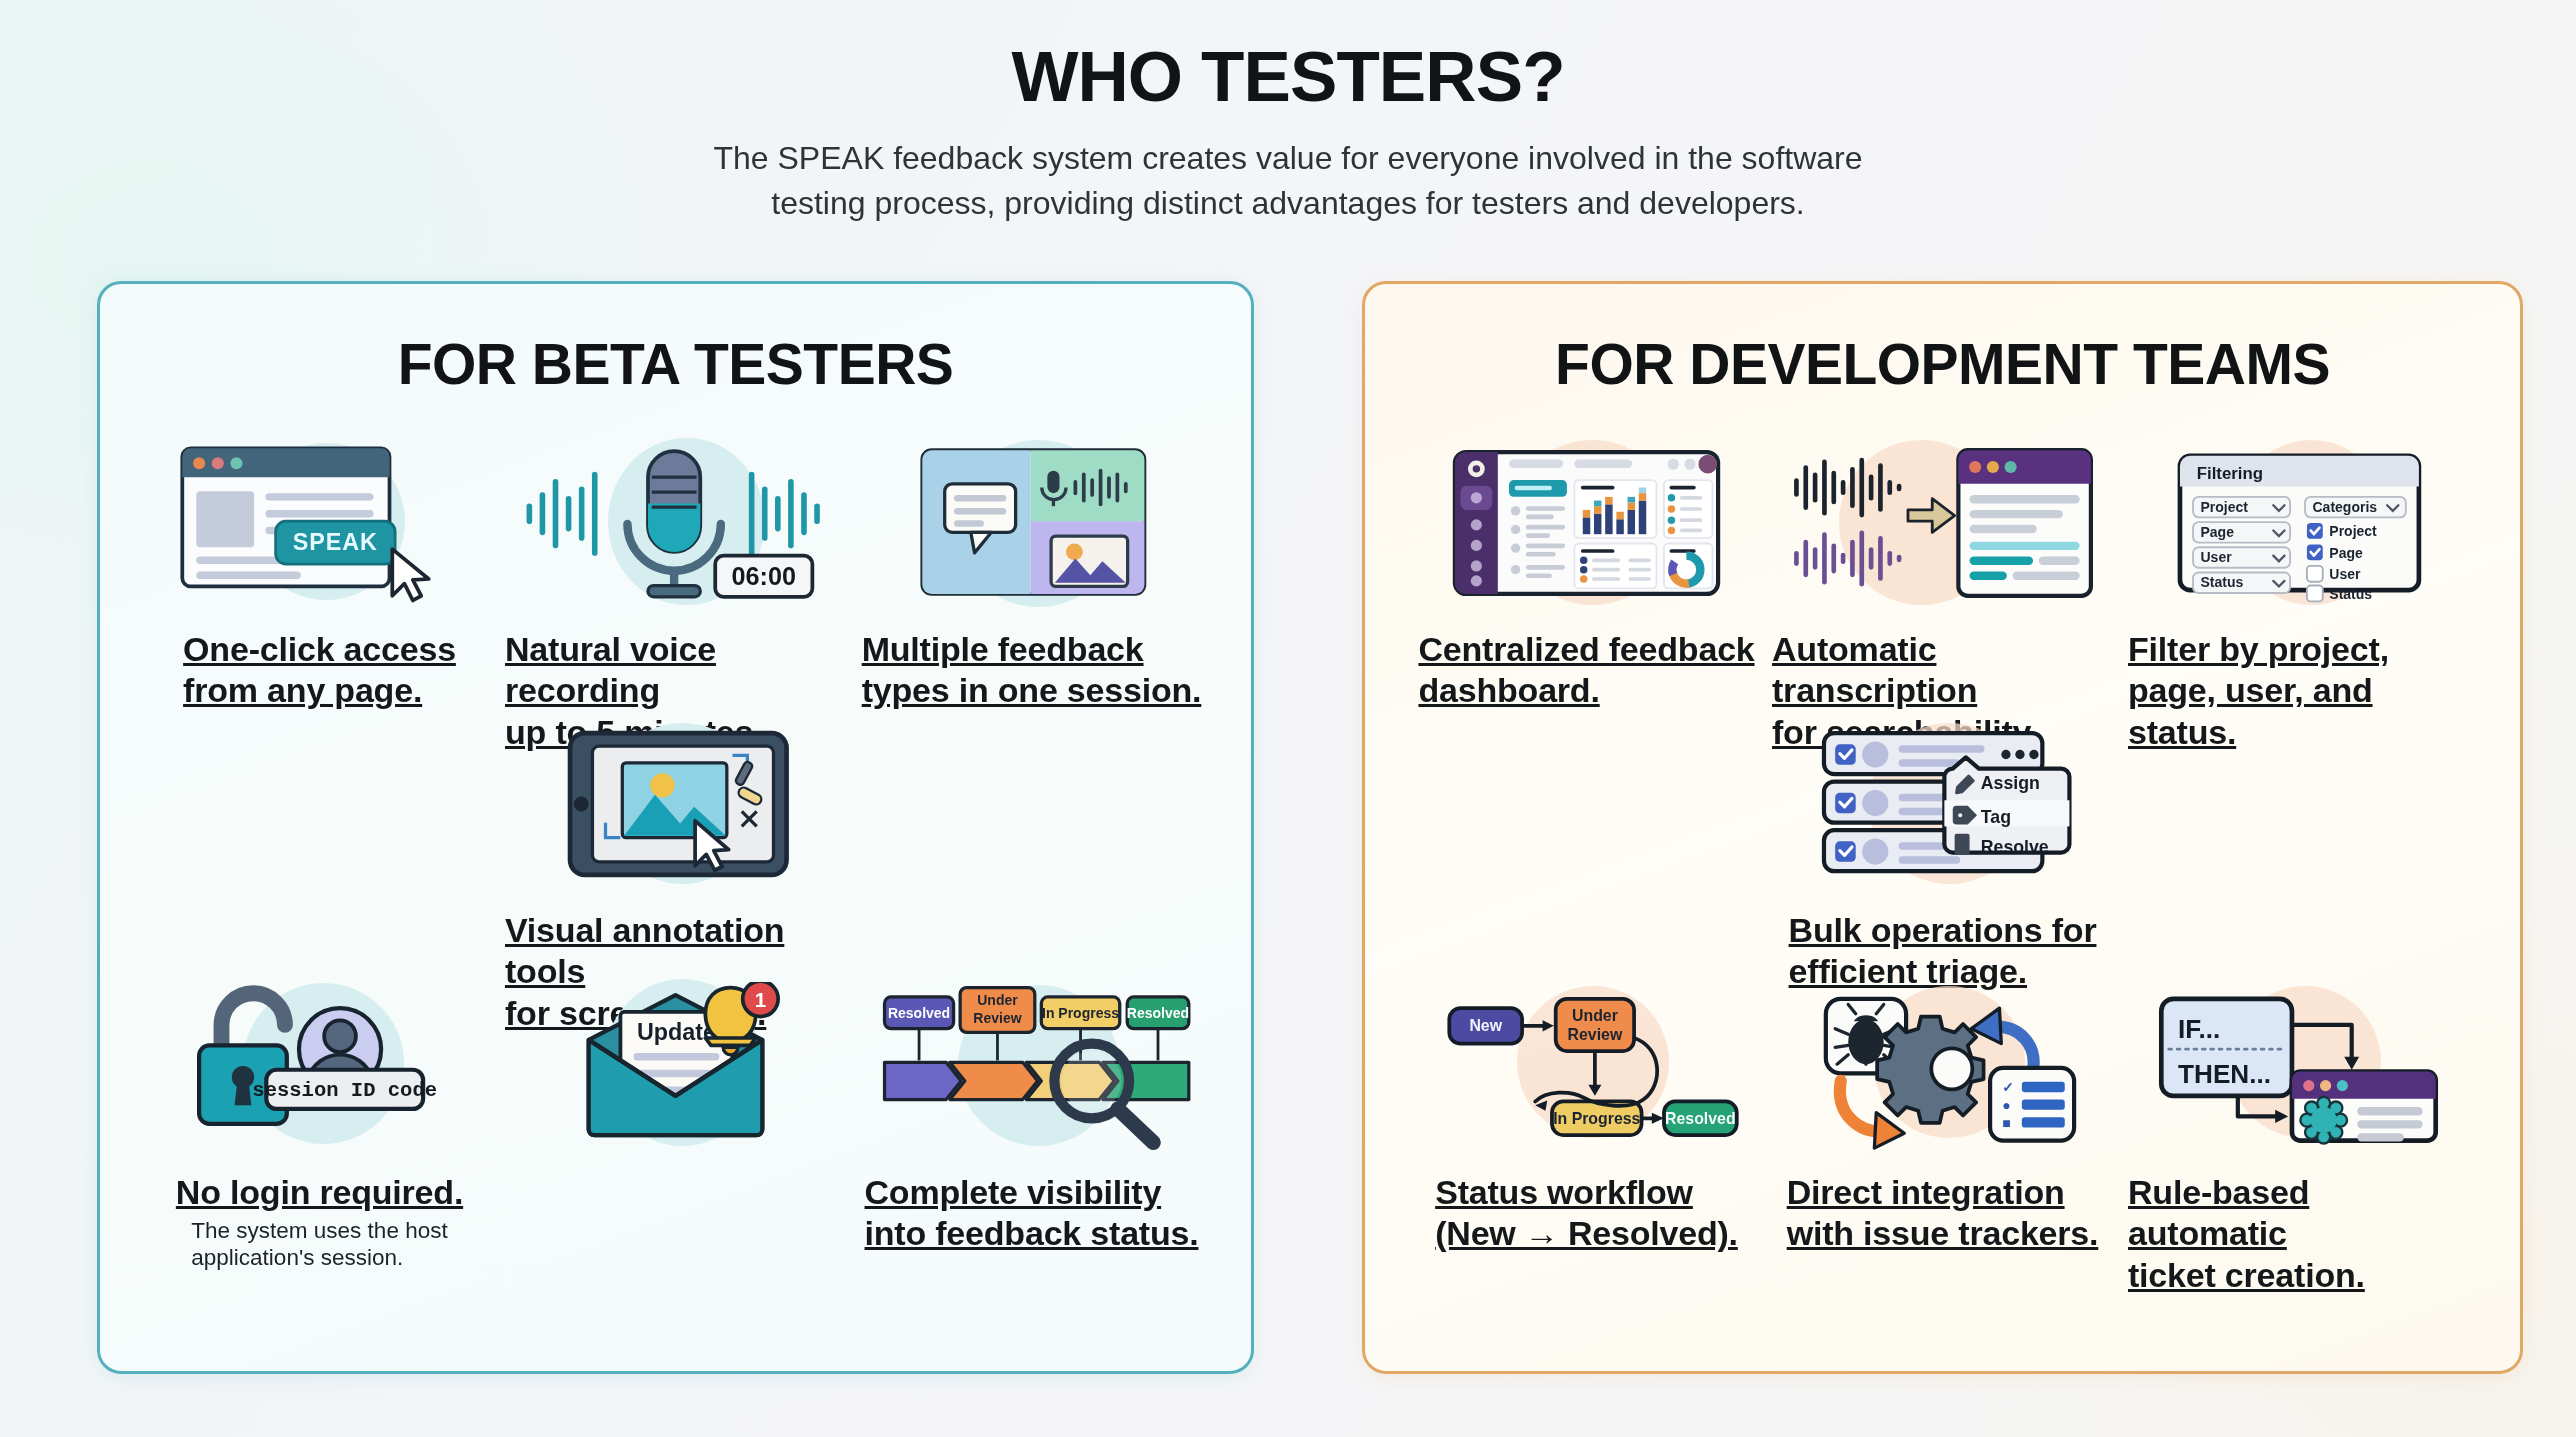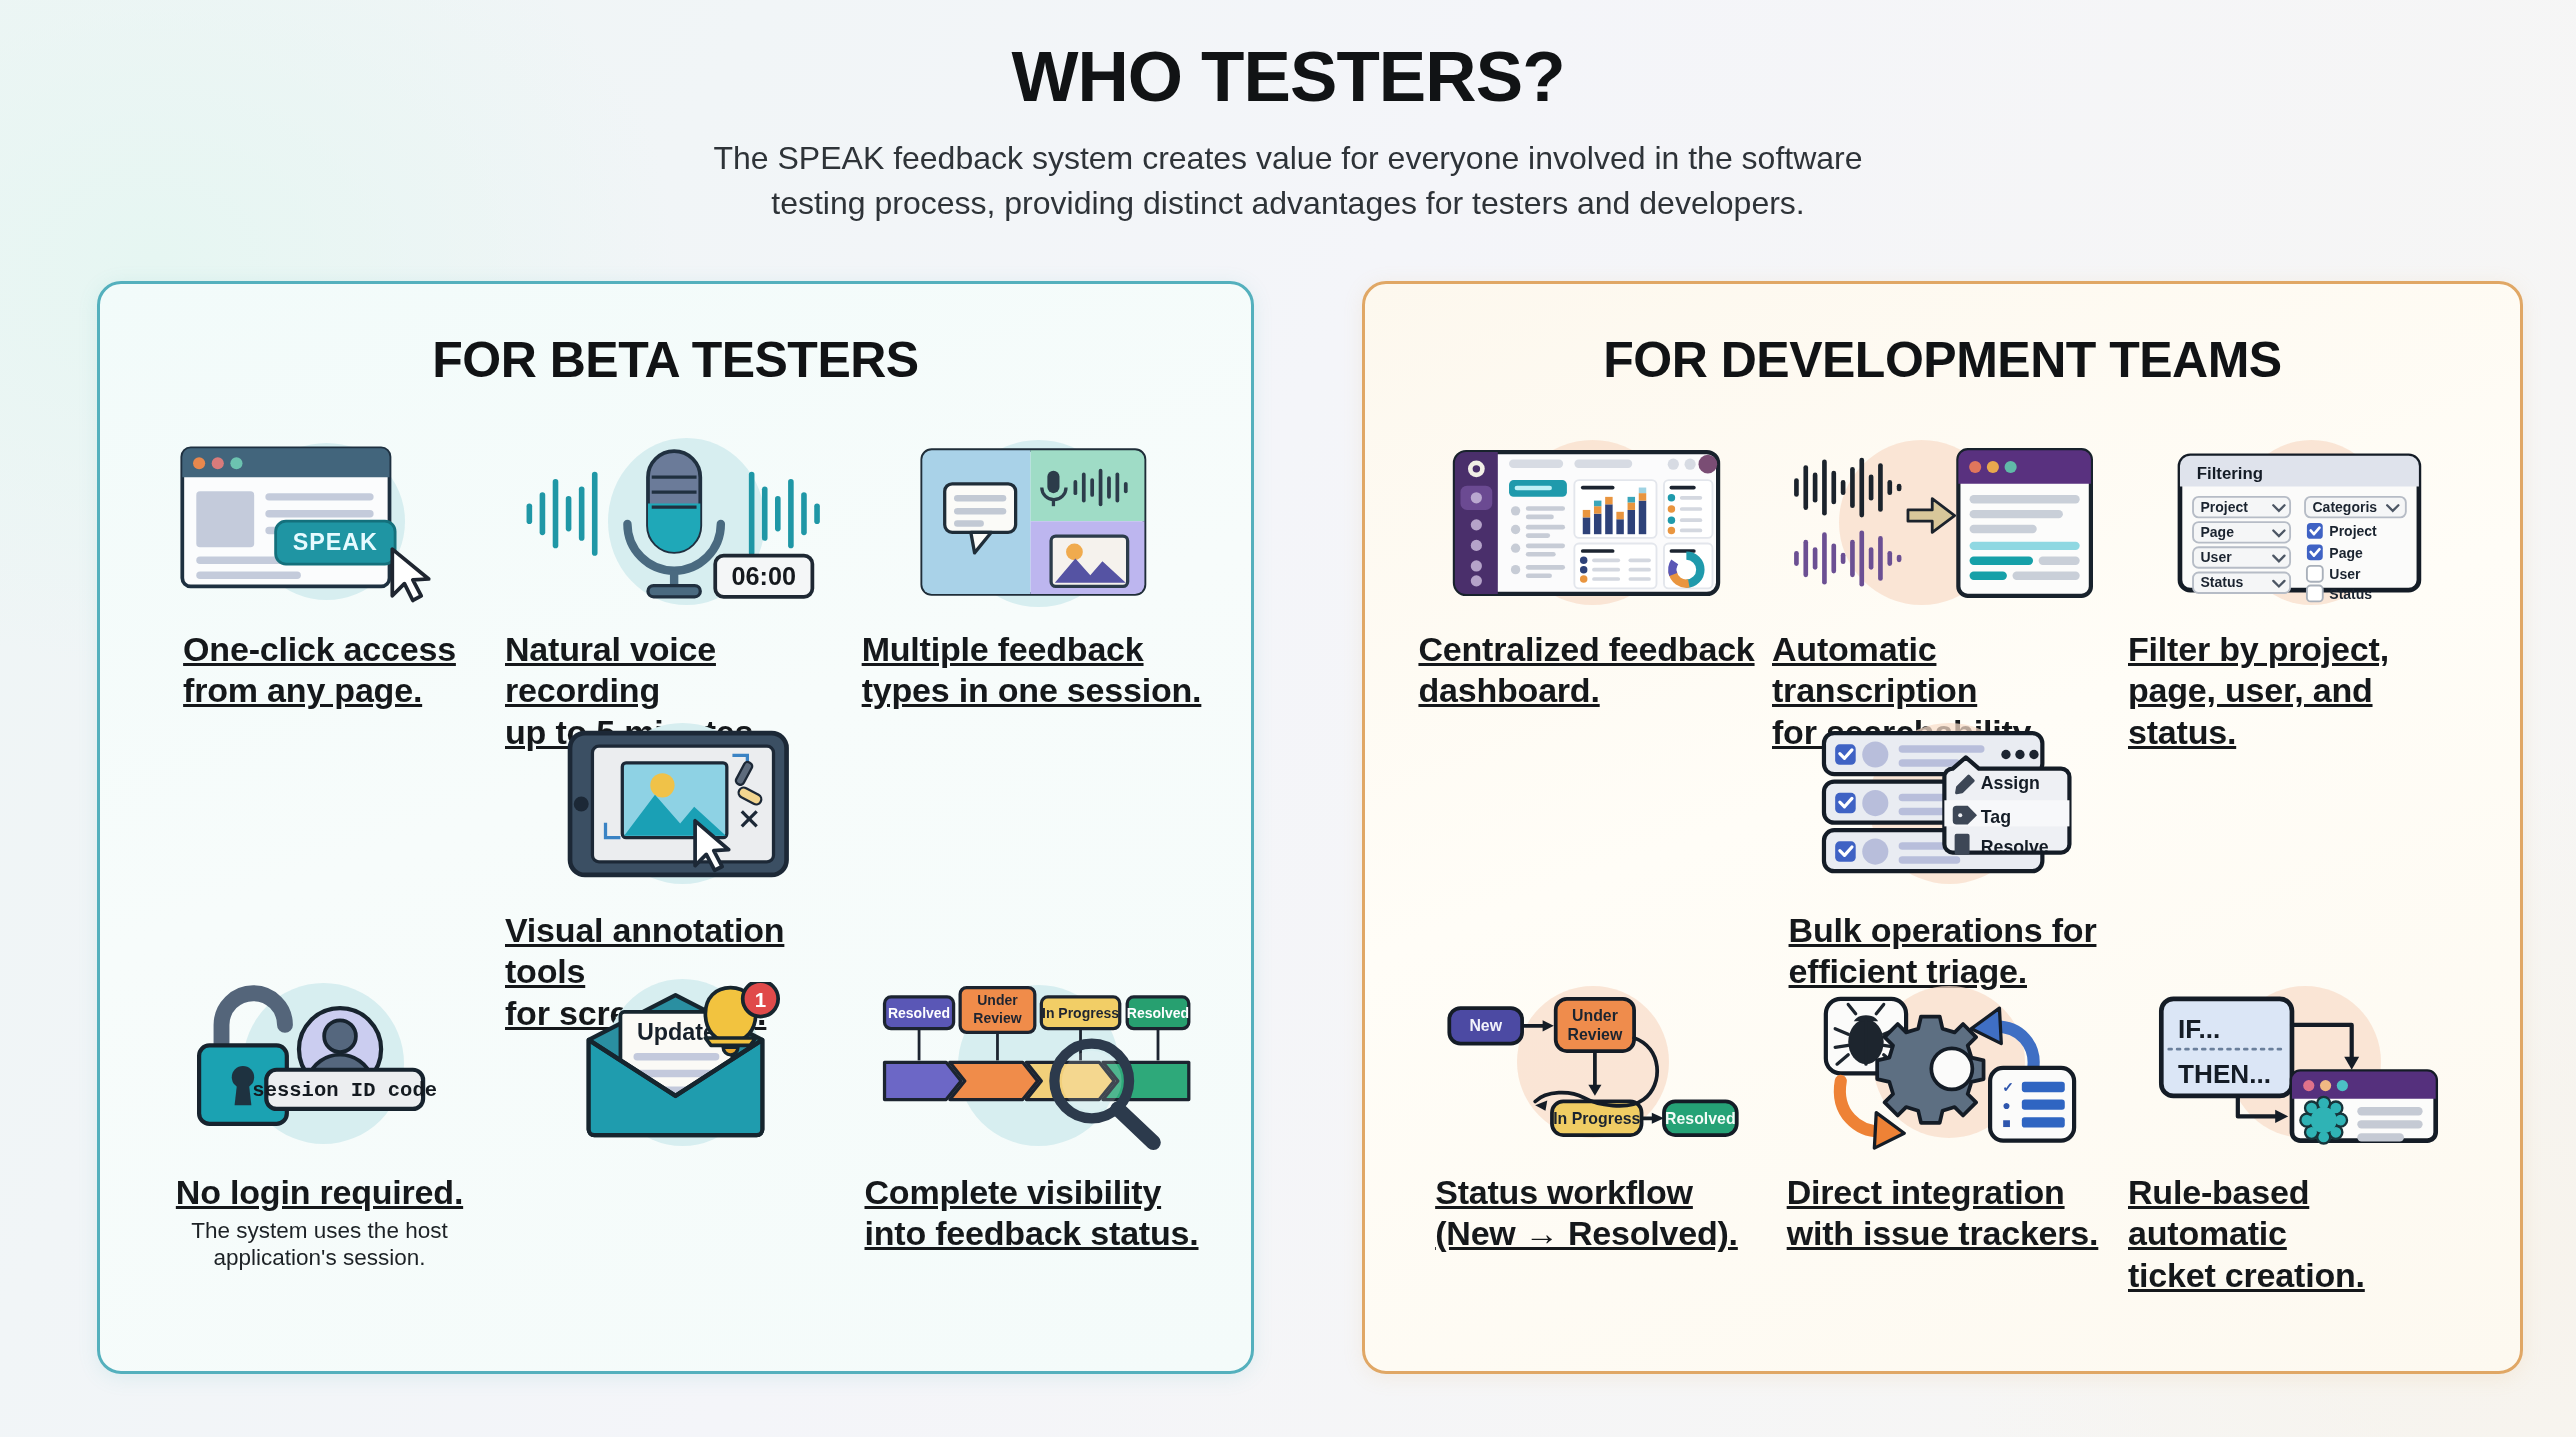--- a/index.html
+++ b/index.html
@@ -43,39 +43,39 @@
     box-shadow: 0 3.7px 20.6px rgba(84,176,189,0.13);
   }
   #panel-devs {
     left: 1318px; top: 281px; width: 1161px; height: 1093px;
     background: linear-gradient(160deg, #fdf8ee 0%, #fffdf7 45%, #fdf9f0 100%);
     border-color: #e0a765;
     box-shadow: 0 3.7px 20.6px rgba(224,167,101,0.13);
     margin-left: 44px;
   }
   .panel-title {
-    text-align: center; font-size: 50px; font-weight: 800;
+    text-align: center; font-size: 57px; font-weight: 800;
     color: #111315; margin-top: 47px; letter-spacing: -0.5px;
   }
   .cell {
     width: 356px; display: flex; flex-direction: column;
     align-items: center; padding: 0 7.5px;
   }
   .art { height: 178px; display: flex; align-items: center; justify-content: center;
          position: relative; width: 100%; }
   .art-blob { position: absolute; border-radius: 50%; z-index: 0; }
   .teal-blob { background: #d7eef0; }
   .peach-blob { background: #f8ddc9; opacity: .72; }
   .art > svg { position: relative; z-index: 1; }
   .caption {
     text-align: left; font-size: 34px; font-weight: 700;
     color: #15181b; line-height: 1.22; margin-top: 17px; letter-spacing: -0.2px; text-decoration: underline;
   }
   .subcaption {
-    text-align: center; font-size: 22.5px; font-weight: 400;
+    font-size: 22.5px; font-weight: 400;
     color: #1d2226; line-height: 1.2; margin-top: 3.7px;
   }
 
   
   .row { position: absolute; left: 0; width: 100%; display: flex; justify-content: center; }
   .row-1 { top: 150px; }
   .row-2 { top: 431px; }
   .row-3 { top: 693px; }
 </style>
 </head>

